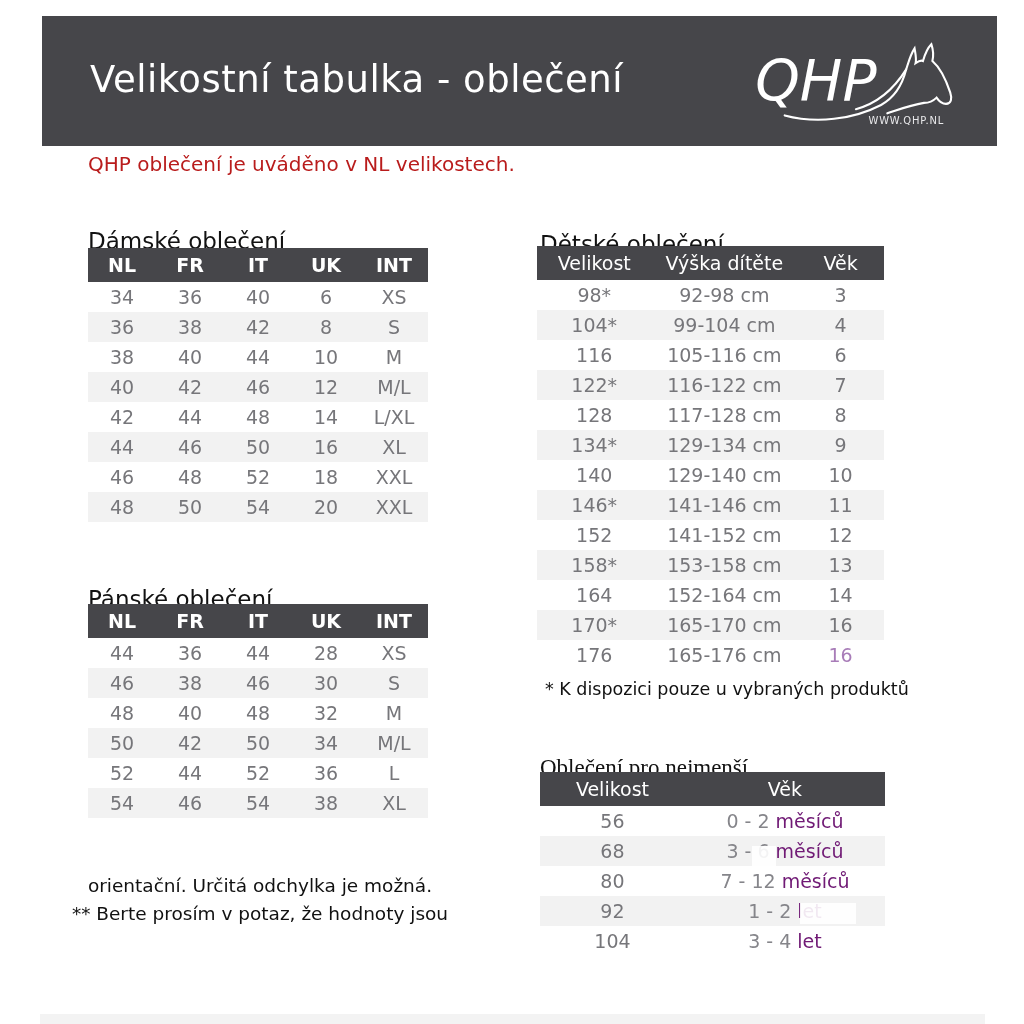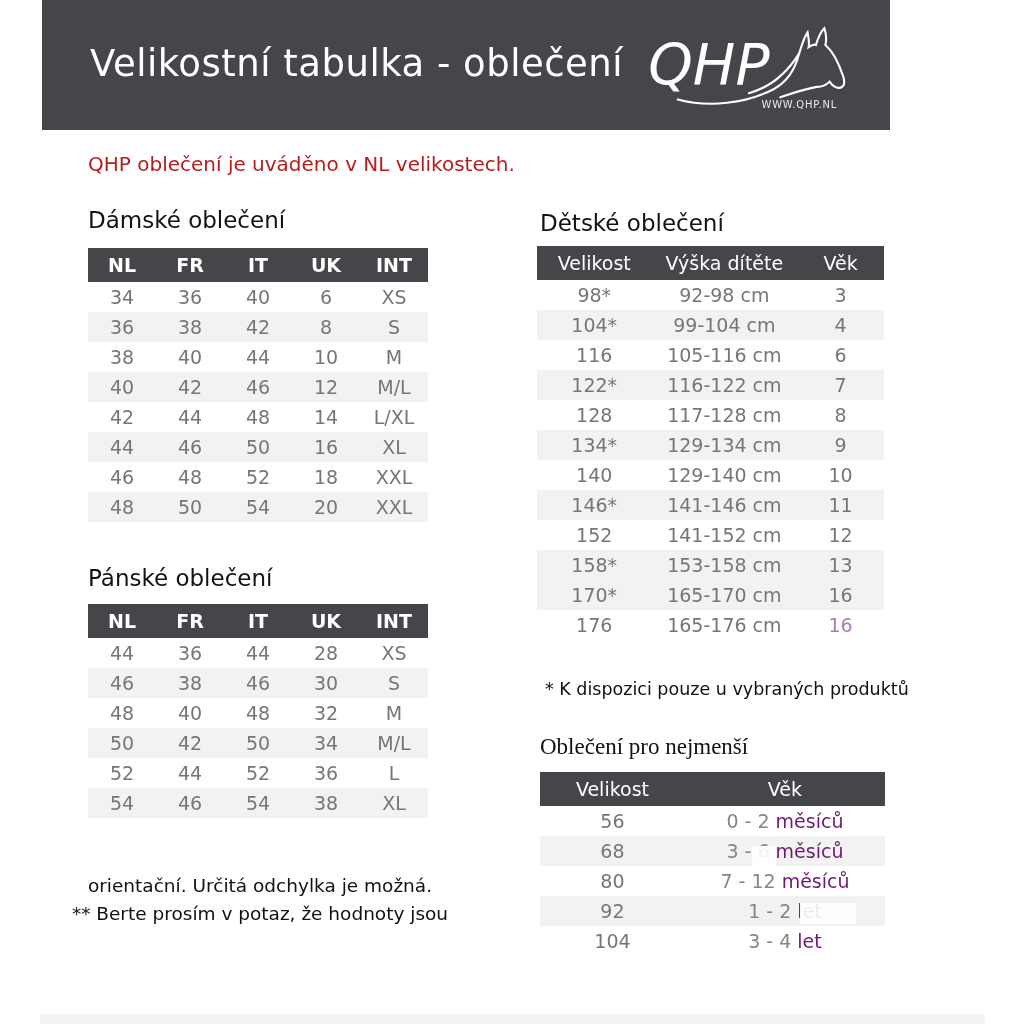--- a/index.html
+++ b/index.html
@@ -5,32 +5,32 @@
   * { margin:0; padding:0; box-sizing:border-box; }
   html,body { background:#fff; }
   .page {
     position:relative; width:1024px; height:1024px;
     background:#ffffff; overflow:hidden;
     font-family:"DejaVu Sans","Liberation Sans",sans-serif;
   }
 
   
   .band {
-    position:absolute; left:42px; top:0; width:848px; height:130px;
+    position:absolute; left:42px; top:16px; width:955px; height:130px;
     background:#46464a;
   }
   .band h1 {
     position:absolute; left:48px; top:42px;
     font-size:37px; font-weight:400; color:#ffffff; letter-spacing:0.5px;
   }
   .logo { position:absolute; right:34px; top:24px; width:210px; height:88px; }
 
   
   .subtitle { position:absolute; left:88px; top:152px; font-size:20px; color:#b91c1c; }
-  .sec-heading { position:absolute; font-size:23px; font-weight:400; color:#121212; }
+  .sec-heading { position:absolute; font-size:23px; font-weight:400; color:#121212;margin-top:21px; }
   .h-women   { left:88px;  top:207px; }
   .h-men     { left:88px;  top:565px; }
   .h-children{ left:540px; top:210px; }
   .h-babies  { left:540px; top:734px;font-family:Liberation Serif, serif; }
 
   .note-children { position:absolute; left:545px; top:679px; font-size:17.5px; color:#111; }
   .footnote {
     position:absolute; left:48px; top:872px; width:424px;
     font-size:18.5px; color:#111; text-align:center; line-height:28px;
   }
@@ -282,20 +282,25 @@
         <tr>
           <td>152</td>
           <td>141-152 cm</td>
           <td>12</td>
         </tr>
         <tr class="alt">
           <td>158*</td>
           <td>153-158 cm</td>
           <td>13</td>
         </tr>
+        <tr>
+          <td>164</td>
+          <td>152-164 cm</td>
+          <td>14</td>
+        </tr>
         <tr class="alt">
           <td>170*</td>
           <td>165-170 cm</td>
           <td>16</td>
         </tr>
         <tr>
           <td>176</td>
           <td>165-176 cm</td>
           <td class="accent">16</td>
         </tr>

